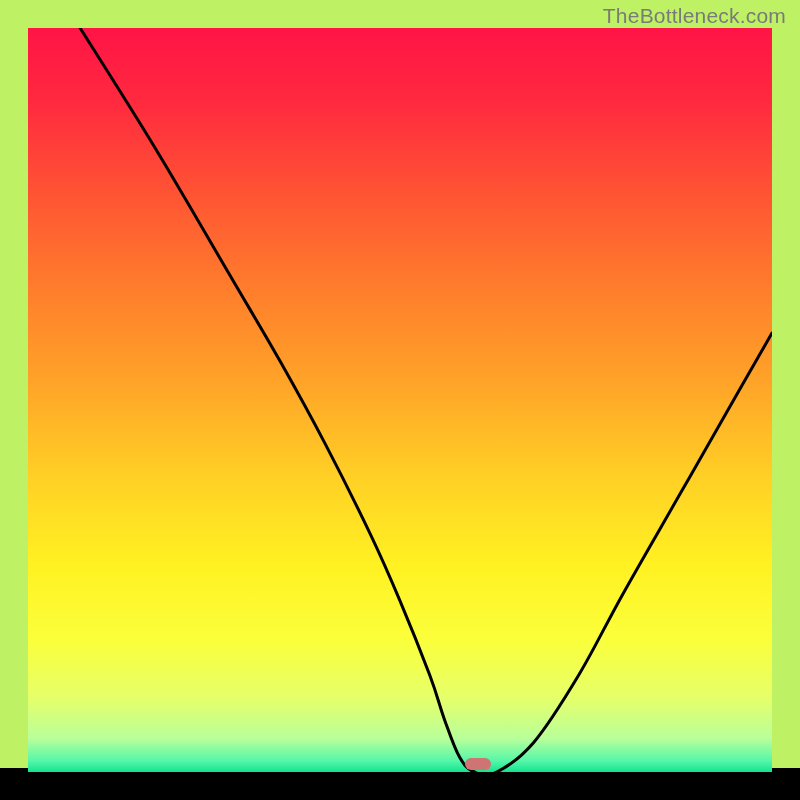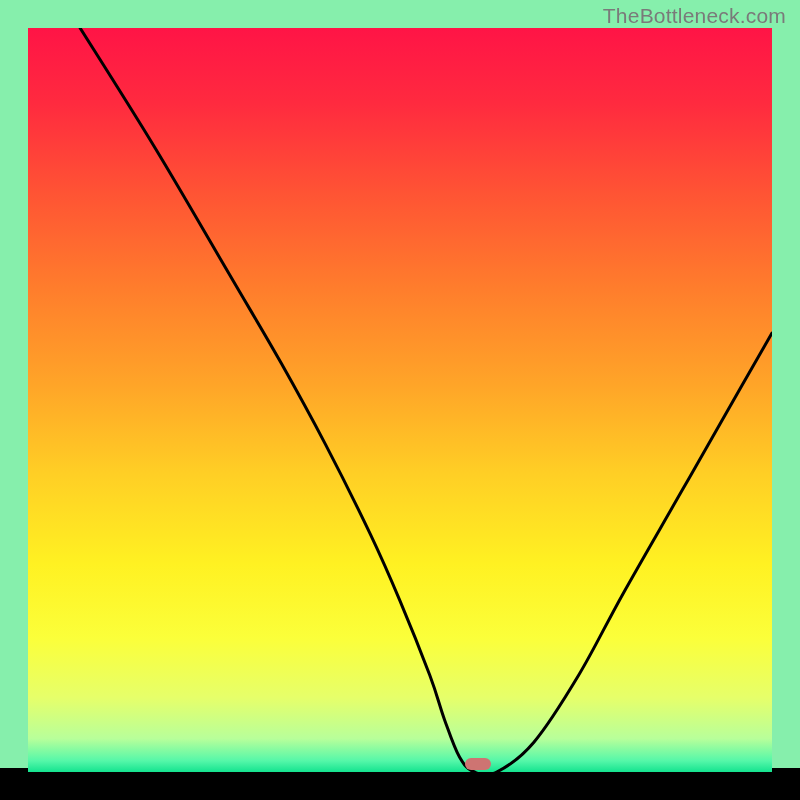--- a/index.html
+++ b/index.html
@@ -8,21 +8,21 @@
     width: 800px;
     height: 800px;
     background: #000;
     overflow: hidden;
     font-family: Arial, Helvetica, sans-serif;
   }
   .frame {
     position: relative;
     width: 800px;
     height: 768px;
-    background: #86efac;
+    background: #bef264;
   }
   .watermark {
     position: absolute;
     top: 4px;
     right: 14px;
     color: #7a7a7a;
     font-size: 21px;
     font-weight: 400;
     letter-spacing: 0.2px;
   }

